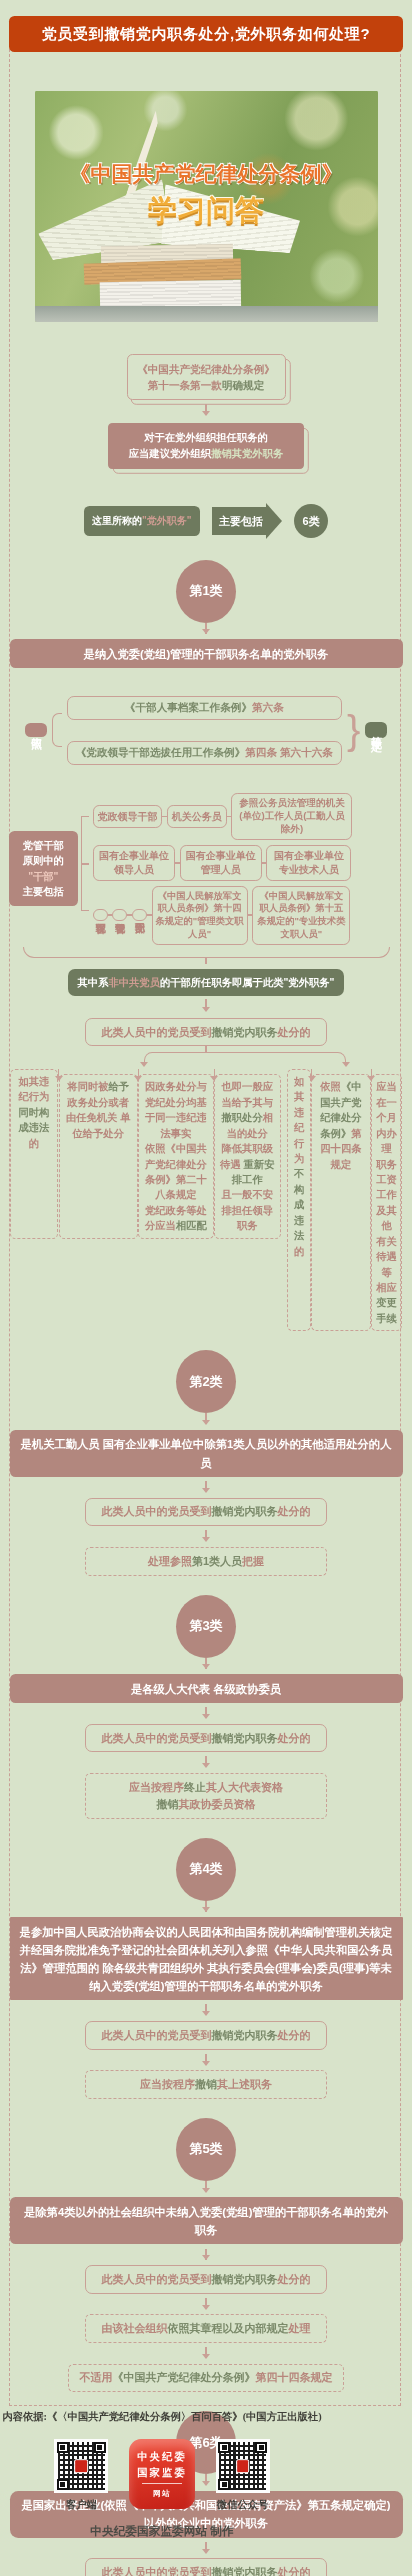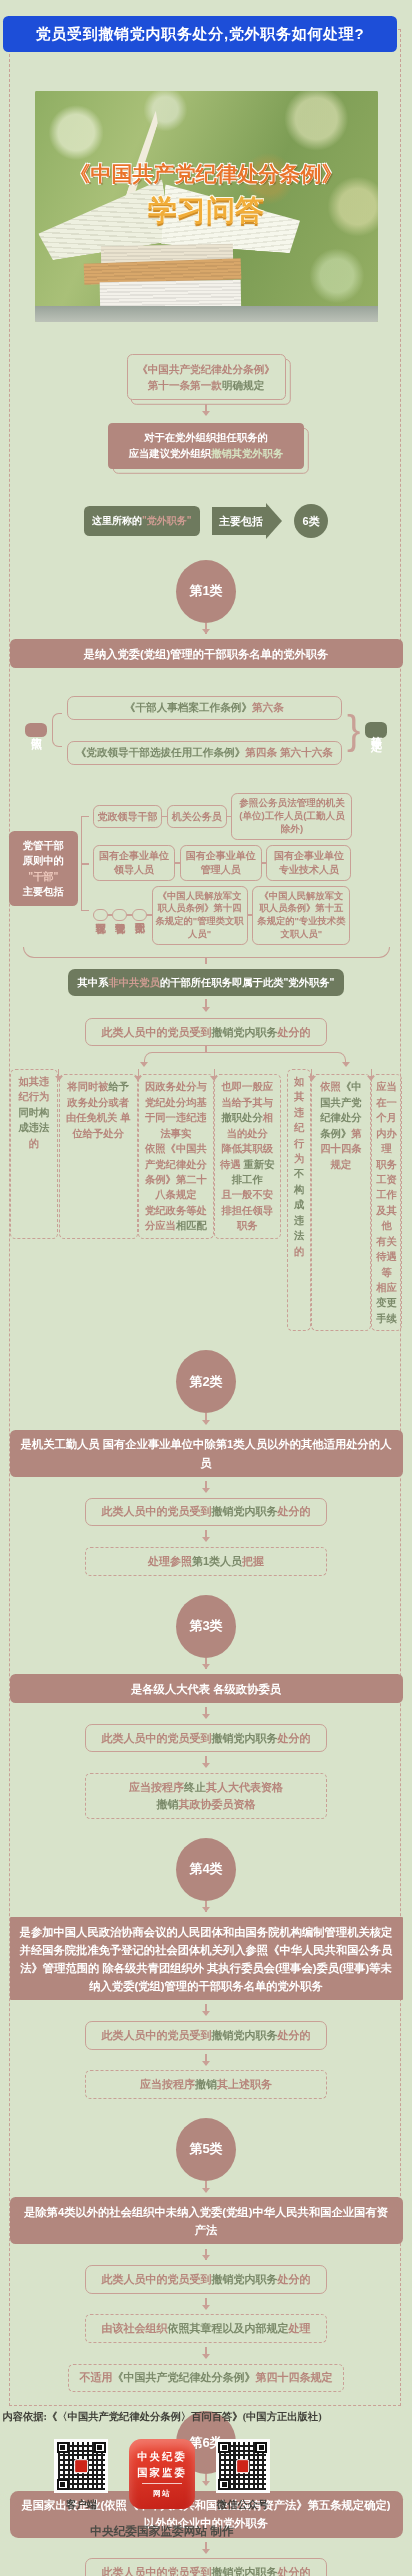--- a/index.html
+++ b/index.html
@@ -3,22 +3,22 @@
 <meta charset="utf-8">
 <style>
   html,body{margin:0;padding:0}
   body{
     width:412px;height:2576px;position:relative;overflow:hidden;
     background:#d8e3ca;
     font-family:"Liberation Sans","DejaVu Sans",sans-serif;
   }
   .outer-border{position:absolute;left:9px;top:29px;width:390px;height:2375px;
     border:1.4px dashed #c9a096;z-index:0}
-  .titlebar{position:absolute;left:3px;top:16px;width:394px;height:36px;z-index:3;
-    background:#1d4ed8;border-radius:5.5px;color:#fff;font-weight:bold;font-size:15px;
+  .titlebar{position:absolute;left:9px;top:16px;width:394px;height:36px;z-index:3;
+    background:#c2410c;border-radius:5.5px;color:#fff;font-weight:bold;font-size:15px;
     display:flex;align-items:center;justify-content:center;letter-spacing:0.7px}
   .content{position:relative;z-index:1;padding-top:91px}
 
   
   .hero{width:343px;height:231px;margin:0 auto;position:relative;overflow:hidden;border-radius:1.4px;
     background:
       radial-gradient(circle at 12% 18%, rgba(255,255,240,.55) 0 18px, transparent 27.5px),
       radial-gradient(circle at 82% 12%, rgba(255,250,215,.5) 0 20.6px, transparent 32px),
       radial-gradient(circle at 68% 38%, rgba(225,150,60,.30) 0 15px, transparent 26px),
       radial-gradient(circle at 38% 8%, rgba(255,255,255,.45) 0 12.4px, transparent 22px),
@@ -331,21 +331,21 @@
   <div class="midbox" style="margin-top:5.5px">
     <span>此类人员中的党员受到</span><span class="hl">撤销党内职务</span><span>处分的</span>
   </div>
   <div class="va ah" style="height:11px;margin-top:4.1px"></div>
   <div class="midbox dash" style="margin-top:5.5px">
     <span>应当按程序</span><span class="hl">撤销</span><span>其上述职务</span>
   </div>
 
   <div class="catcircle" style="margin-top:19px">第5类</div>
   <div class="va ah" style="height:11px"></div>
-  <div class="cat-bar" style="margin-top:5.5px">是除第4类以外的社会组织中未纳入党委(党组)中华人民共和国企业国有资产法</div>
+  <div class="cat-bar" style="margin-top:5.5px">是除第4类以外的社会组织中未纳入党委(党组)管理的干部职务名单的党外职务</div>
   <div class="va ah" style="height:11px;margin-top:4.1px"></div>
   <div class="midbox" style="margin-top:5.5px">
     <span>此类人员中的党员受到</span><span class="hl">撤销党内职务</span><span>处分的</span>
   </div>
   <div class="va ah" style="height:11px;margin-top:4.1px"></div>
   <div class="midbox dash" style="margin-top:5.5px">
     <span>由该社会组织</span><span class="hl">依照其章程以及内部规定</span><span>处理</span>
   </div>
   <div class="va ah" style="height:11px;margin-top:4.1px"></div>
   <div class="midbox dash wide" style="margin-top:5.5px">

